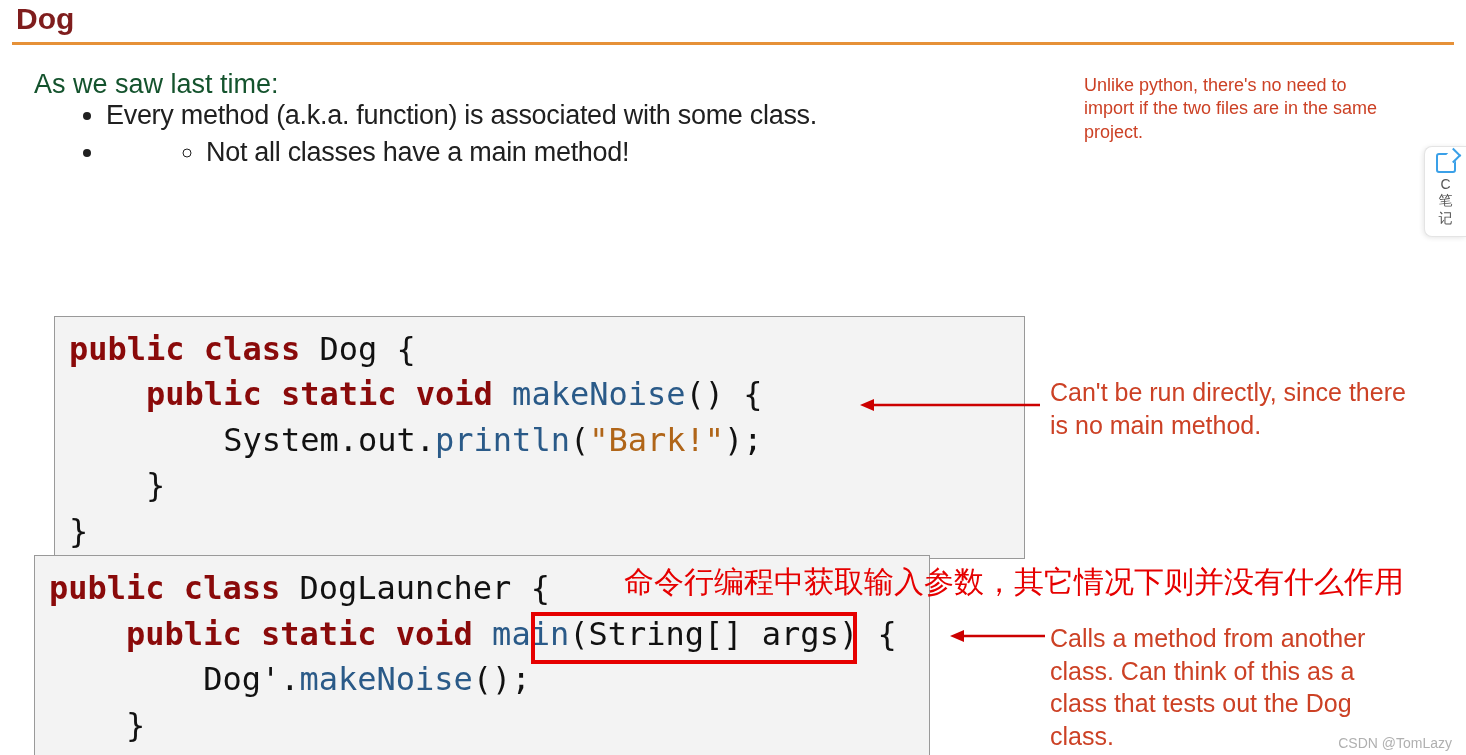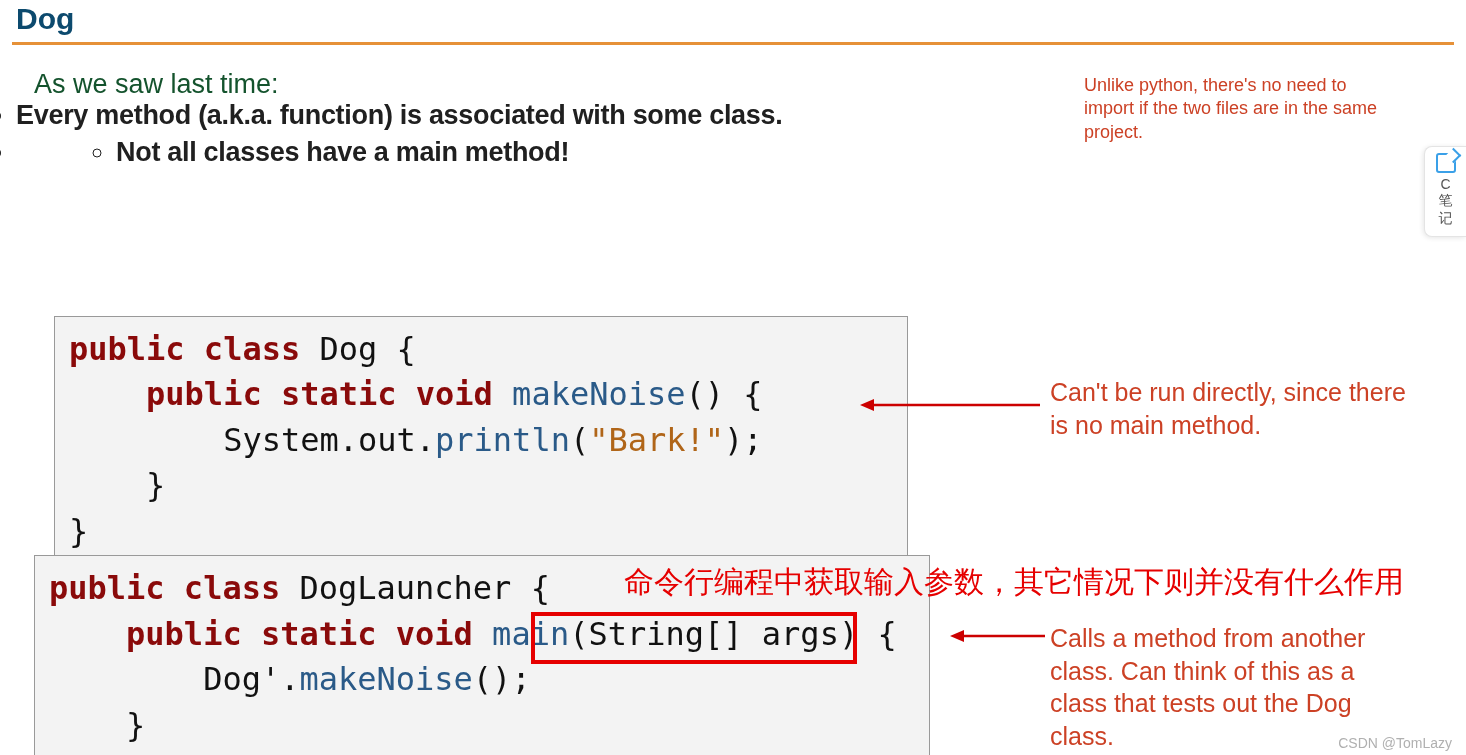--- a/index.html
+++ b/index.html
@@ -5,21 +5,21 @@
     * { margin: 0; padding: 0; box-sizing: border-box; }
     body {
       width: 1466px;
       height: 755px;
       font-family: Arial, "Helvetica Neue", sans-serif;
       background: #ffffff;
       position: relative;
       overflow: hidden;
     }
     .slide-title {
-      color: #0c4a6e;
+      color: #7f1d1d;
       font-weight: bold;
       font-size: 30px;
       padding: 2px 16px 6px;
     }
     .title-underline {
       height: 3px;
       background: #e69138;
       margin: 0 12px 18px;
     }
     .content-area {
@@ -27,23 +27,23 @@
       position: relative;
     }
     .intro {
       font-size: 27px;
       color: #14532d;
       margin-bottom: 0;
       padding-left: 18px;
     }
     ul.bullets {
       list-style: disc;
+      margin-left: 90px;
       font-size: 27px;
       color: #202020;
-      font-weight: bold;
     }
     ul.bullets li { margin-bottom: 6px; letter-spacing: -0.3px; }
     ul.sub {
       list-style: circle;
       margin-left: 100px;
       margin-top: 6px;
       font-size: 27px;
     }
     .side-note {
       position: absolute;
@@ -62,21 +62,21 @@
     .codebox {
       background: #f3f3f3;
       border: 1px solid #999;
       padding: 10px 14px 4px;
       font-family: Consolas, Menlo, "DejaVu Sans Mono", monospace;
       font-size: 32px;
       line-height: 1.42;
       white-space: pre;
       color: #111;
     }
-    .codebox.one { width: 854px; }
+    .codebox.one { width: 971px; }
     .codebox.two {
       width: 896px;
       margin-top: -4px;
       margin-left: -20px;
       position: relative;
     }
     .kw { color: #8a0a0a; font-weight: bold; }
     .mtd { color: #2a5a88; }
     .str { color: #b06518; }
     .red-box {

